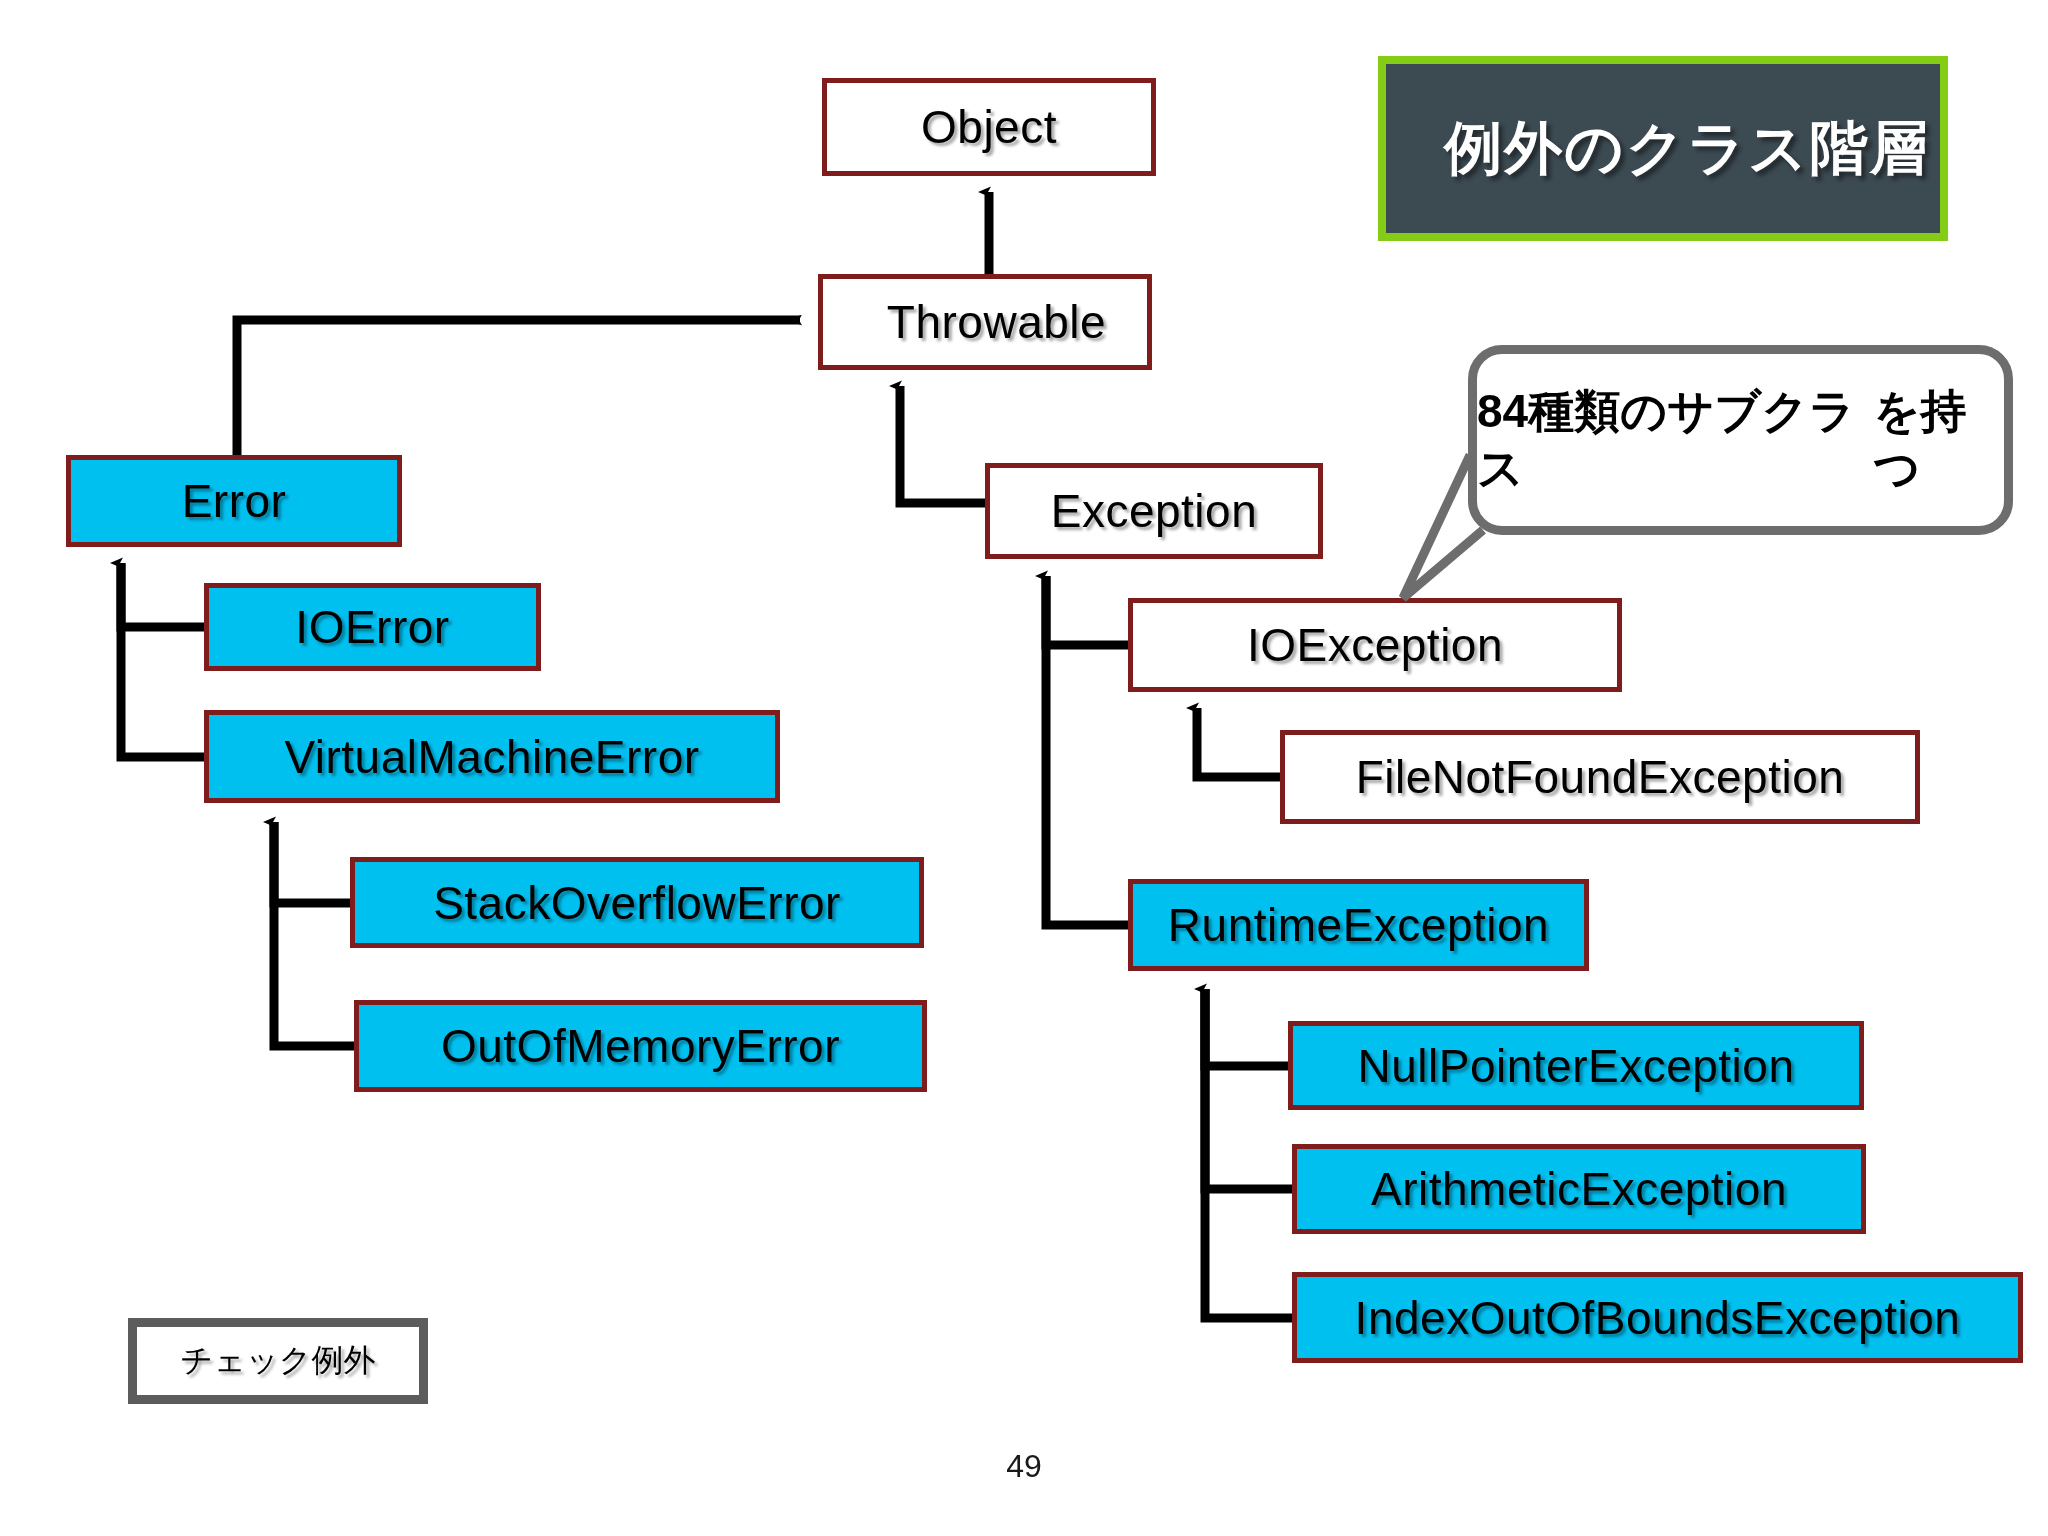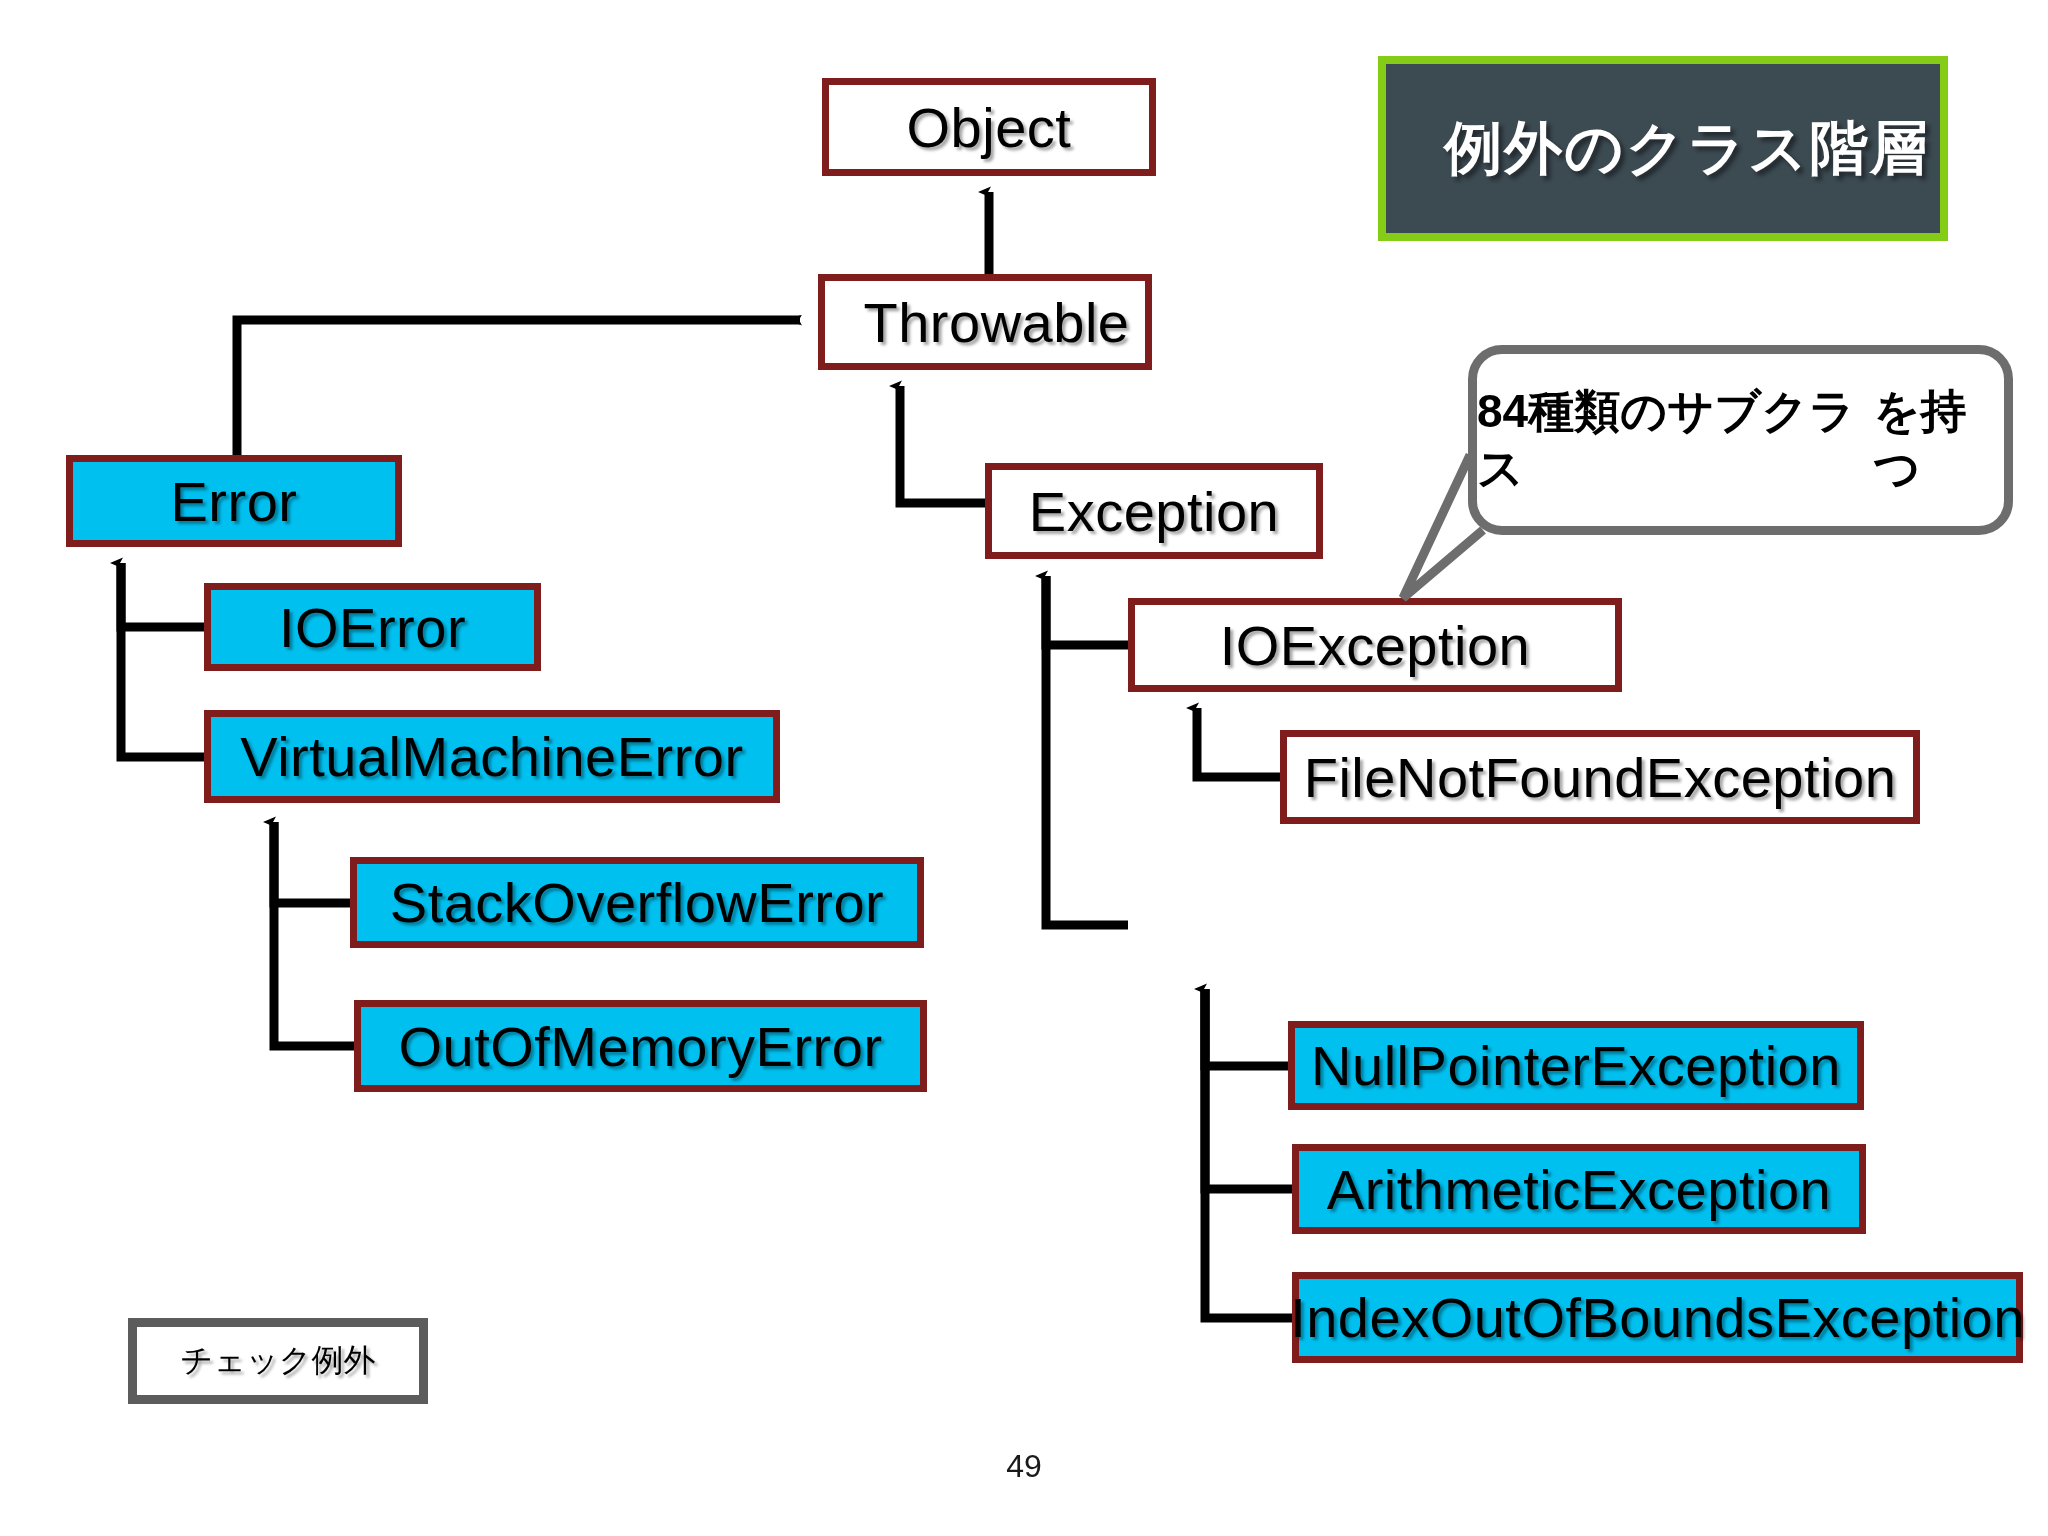--- a/index.html
+++ b/index.html
@@ -13,27 +13,27 @@
     height: 1536px;
     background: #ffffff;
     overflow: hidden;
     font-family: "Liberation Sans", sans-serif;
   }
 
   
   .node {
     position: absolute;
     box-sizing: border-box;
-    border: 7px solid #7f1d1d;
+    border: 5px solid #7f1d1d;
     display: flex;
     align-items: center;
     justify-content: center;
     color: #000000;
     text-shadow: 3px 3px 3px rgba(0,0,0,0.35);
-    font-size: 56px;
+    font-size: 46px;
     letter-spacing: 0.5px;
     white-space: nowrap;
     z-index: 5;
   }
   .node.checked   { background: #ffffff; }
   .node.unchecked { background: #00c0f0; }
 
   
   #title-banner {
     position: absolute;
@@ -205,20 +205,23 @@
     </div>
   <div class="node checked" style="left:985px;  top:463px;  width:338px; height:96px;">
       <span>Exception</span>
     </div>
   <div class="node checked" style="left:1128px; top:598px;  width:494px; height:94px;">
       <span>IOException</span>
     </div>
   <div class="node checked" style="left:1280px; top:730px;  width:640px; height:94px;">
       <span>FileNotFoundException</span>
     </div>
+  <div class="node unchecked" style="left:1128px; top:879px;  width:461px; height:92px;">
+      <span>RuntimeException</span>
+    </div>
   <div class="node unchecked" style="left:1288px; top:1021px; width:576px; height:89px;">
       <span>NullPointerException</span>
     </div>
   <div class="node unchecked" style="left:1292px; top:1144px; width:574px; height:90px;">
       <span>ArithmeticException</span>
     </div>
   <div class="node unchecked" style="left:1292px; top:1272px; width:731px; height:91px;">
       <span>IndexOutOfBoundsException</span>
     </div>
 

